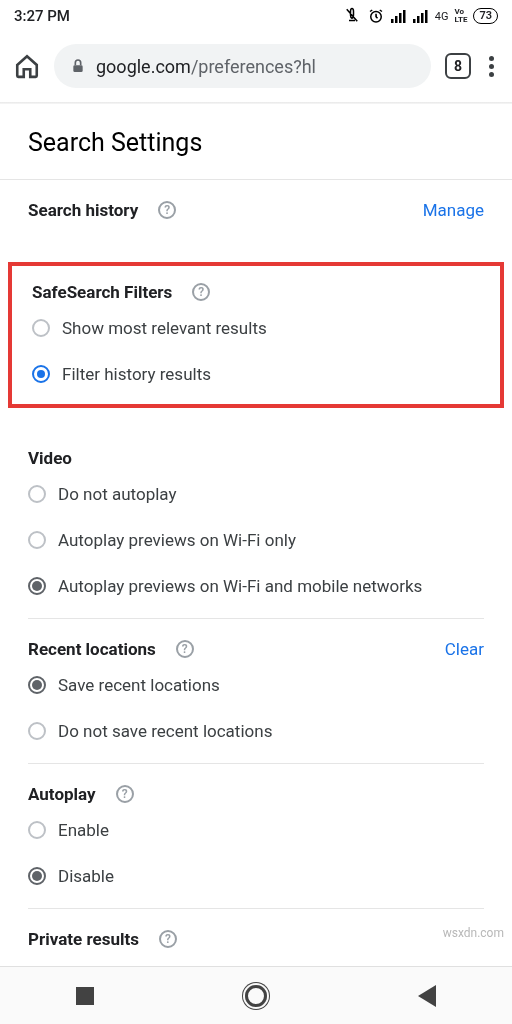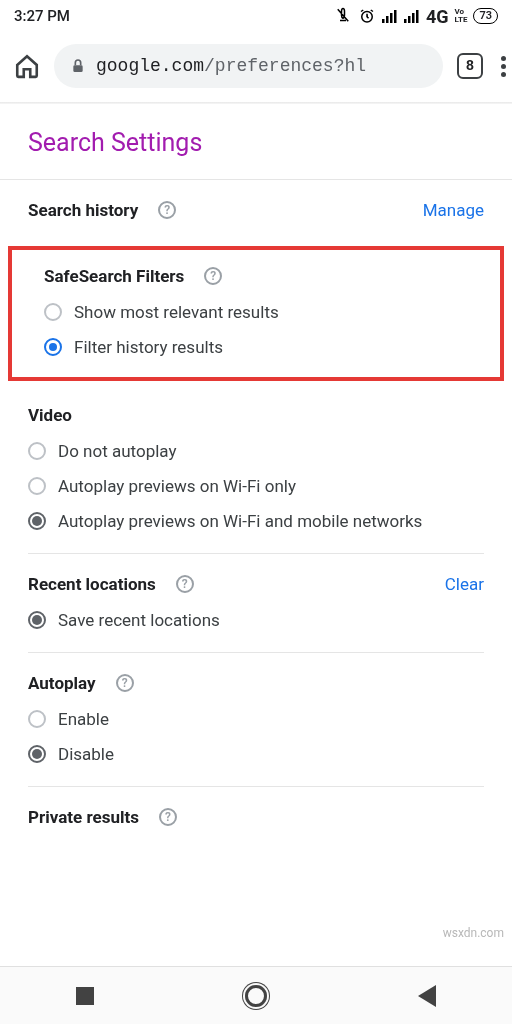--- a/index.html
+++ b/index.html
@@ -1,42 +1,42 @@
 <!DOCTYPE html>
 <html><head>
 <meta charset="utf-8">
 <style>
   * { box-sizing: border-box; margin: 0; padding: 0; }
   html, body { width: 512px; height: 1024px; font-family: Roboto, Arial, sans-serif; background: #fff; color: #202124; overflow: hidden; }
   .status-bar { display: flex; justify-content: space-between; align-items: center; height: 32px; padding: 0 14px; font-size: 15px; font-weight: 500; }
   .status-right { display: flex; align-items: center; gap: 6px; }
   .status-right svg { display: block; }
   .battery { border: 1.5px solid #000; border-radius: 10px; padding: 0 5px; font-size: 11px; font-weight: 600; line-height: 14px; }
-  .browser-bar { display: flex; align-items: center; gap: 14px; padding: 12px 2px 14px 14px; font-family: Liberation Mono, monospace; }
+  .browser-bar { display: flex; align-items: center; gap: 14px; padding: 12px 14px 14px 14px; }
   .url-pill { flex: 1; display: flex; align-items: center; gap: 10px; background: #f1f3f4; border-radius: 24px; height: 44px; padding: 0 16px; font-size: 18px; color: #5f6368; overflow: hidden; white-space: nowrap; }
   .url-domain { color: #202124; }
   .tab-badge { width: 26px; height: 26px; border: 2px solid #3c4043; border-radius: 6px; display: flex; align-items: center; justify-content: center; font-size: 14px; font-weight: 700; }
   .dots { display: flex; flex-direction: column; gap: 3px; padding: 4px; }
   .dots span { width: 5px; height: 5px; background: #3c4043; border-radius: 50%; }
   .shadow { height: 2px; background: linear-gradient(#e8e8e8, #f7f7f7); }
-  .page-title { font-size: 25px; color: #a21caf; padding: 24px 28px 22px 28px; }
+  .page-title { font-size: 25px; color: #000000; padding: 24px 28px 22px 28px; }
   .hr { height: 1px; background: #e5e5e5; }
   .section { padding: 20px 28px 22px 28px; }
   .section-header { display: flex; justify-content: space-between; align-items: center; }
   .section-title { font-size: 17px; font-weight: 700; display: flex; align-items: center; gap: 20px; }
   .help { width: 18px; height: 18px; border: 2px solid #9aa0a6; border-radius: 50%; display: inline-flex; align-items: center; justify-content: center; font-size: 12px; color: #9aa0a6; font-weight: 600; }
   .link { color: #1a73e8; font-size: 17px; }
-  .options { display: flex; flex-direction: column; gap: 15px; margin-top: 16px; }
+  .options { display: flex; flex-direction: column; gap: 26px; margin-top: 16px; }
   .option { display: flex; align-items: center; gap: 12px; font-size: 17px; color: #3c4043; }
   .radio { width: 18px; height: 18px; border: 2px solid #bdc1c6; border-radius: 50%; display: inline-flex; align-items: center; justify-content: center; flex-shrink: 0; }
   .radio.on { border-color: #5f6368; }
   .radio.on::after { content: ""; width: 10px; height: 10px; background: #5f6368; border-radius: 50%; }
   .radio.blue.on { border-color: #1a73e8; }
   .radio.blue.on::after { background: #1a73e8; width: 8px; height: 8px; }
-  .highlight { border: 4px solid #e53935; margin: 4px 8px; padding: 16px 20px 20px 32px; }
+  .highlight { border: 4px solid #e53935; margin: 20px 8px; padding: 16px 20px 20px 20px; }
   .watermark { position: absolute; bottom: 84px; right: 8px; font-size: 12px; color: #b8b8b8; }
   .nav-bar { position: absolute; bottom: 0; left: 0; right: 0; height: 58px; display: flex; align-items: center; justify-content: space-around; background: #fafafa; border-top: 1px solid #e0e0e0; }
   .nav-square { width: 18px; height: 18px; background: #424242; }
   .nav-circle { width: 22px; height: 22px; border: 3px solid #424242; border-radius: 50%; box-shadow: 0 0 0 2px #fafafa, 0 0 0 3px #424242; }
   .nav-tri { width: 0; height: 0; border-top: 11px solid transparent; border-bottom: 11px solid transparent; border-right: 18px solid #424242; }
   .cut { color: #bbb; }
 </style>
 </head>
 <body>
 
@@ -55,21 +55,21 @@
         <rect x="4" y="7" width="2.5" height="7" fill="#000"></rect>
         <rect x="8" y="4" width="2.5" height="10" fill="#000"></rect>
         <rect x="12" y="1" width="2.5" height="13" fill="#000"></rect>
       </svg>
     <svg width="16" height="14" viewBox="0 0 16 14">
         <rect x="0" y="10" width="2.5" height="4" fill="#000"></rect>
         <rect x="4" y="7" width="2.5" height="7" fill="#000"></rect>
         <rect x="8" y="4" width="2.5" height="10" fill="#000"></rect>
         <rect x="12" y="1" width="2.5" height="13" fill="#000"></rect>
       </svg>
-    <span style="font-size:18px;font-weight:700">4G</span>
+    <span style="font-size:11px;font-weight:400">4G</span>
     <span style="font-size:8px;line-height:8px;font-weight:700">Vo<br>LTE</span>
     <span class="battery">73</span>
   </div>
 </div>
 
 <div class="browser-bar">
   <svg width="26" height="26" viewBox="0 0 24 24">
       <path fill="none" stroke="#3c4043" stroke-width="2.4" d="M3 11l9-8 9 8v10a1 1 0 01-1 1h-5v-7h-6v7H4a1 1 0 01-1-1z"></path>
     </svg>
   <div class="url-pill">
@@ -145,20 +145,24 @@
       <span>Recent locations</span>
       <span class="help">?</span>
     </div>
     <span class="link">Clear</span>
   </div>
   <div class="options">
     <label class="option">
       <span class="radio on"></span>
       <span>Save recent locations</span>
     </label>
+    <label class="option">
+      <span class="radio"></span>
+      <span>Do not save recent locations</span>
+    </label>
   </div>
 </div>
 <div class="hr" style="margin:0 28px"></div>
 
 <div class="section">
   <div class="section-title">
     <span>Autoplay</span>
     <span class="help">?</span>
   </div>
   <div class="options">

